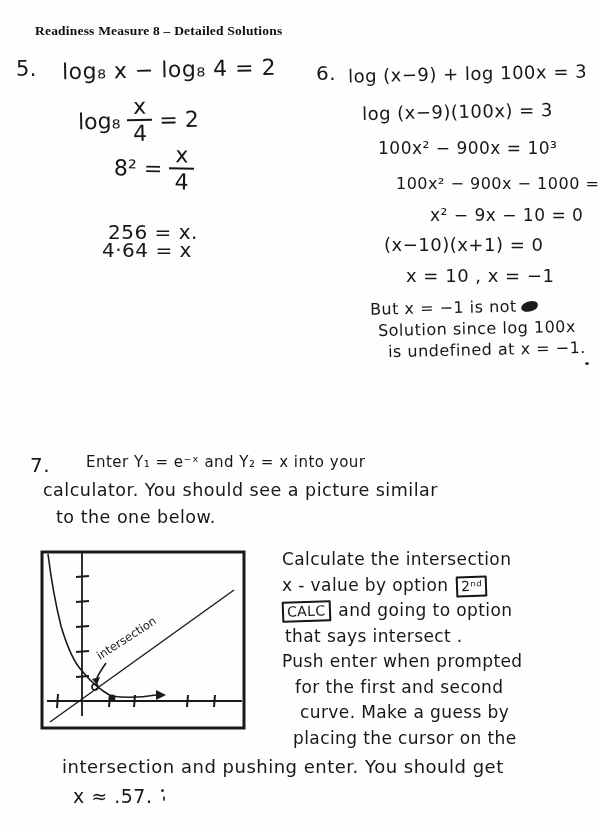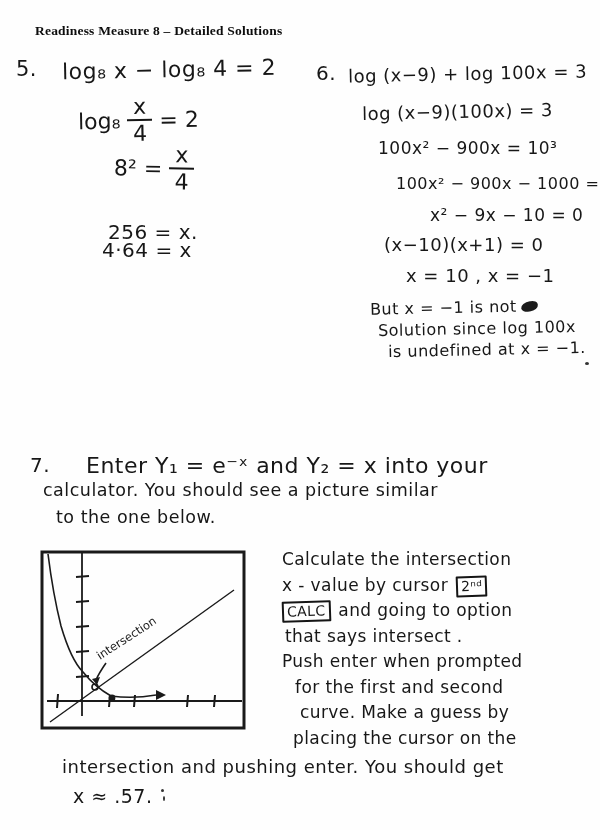--- a/index.html
+++ b/index.html
@@ -74,21 +74,21 @@
   <div class="hw" style="left:430px;top:205px;font-size:17px;">x² − 9x − 10 = 0</div>
   <div class="hw" style="left:384px;top:234px;font-size:18px;">(x−10)(x+1) = 0</div>
   <div class="hw" style="left:406px;top:265px;font-size:18px;">x = 10 , x = −1</div>
   <div class="hw tilt-l" style="left:370px;top:298px;font-size:16px;">
     <span>But x = −1 is not</span><span class="scribble"></span>
   </div>
   <div class="hw tilt-l" style="left:378px;top:319px;font-size:16px;">Solution since log 100x</div>
   <div class="hw tilt-l" style="left:388px;top:340px;font-size:16px;">is undefined at x = −1.</div>
 
   <div class="hw" style="left:30px;top:453px;font-size:20px;">7.</div>
-  <div class="hw" style="left:86px;top:453px;font-size:22px;">Enter Y₁ = e⁻ˣ and Y₂ = x  into your</div>
+  <div class="hw" style="left:86px;top:453px;font-size:15px;">Enter Y₁ = e⁻ˣ and Y₂ = x  into your</div>
   <div class="hw" style="left:43px;top:480px;font-size:17.5px;">calculator. You should see a picture similar</div>
   <div class="hw" style="left:56px;top:507px;font-size:17.5px;">to the one below.</div>
 
   <svg width="212" height="188" viewBox="0 0 212 188" style="position:absolute;left:38px;top:546px;">
     <rect x="4" y="6" width="202" height="176" fill="none" stroke="#1a1a1a" stroke-width="3"></rect>
 
     <line x1="44" y1="6" x2="44" y2="170" stroke="#1a1a1a" stroke-width="1.8"></line>
 
     <line x1="9" y1="155" x2="204" y2="155" stroke="#1a1a1a" stroke-width="2.2"></line>
 
@@ -118,21 +118,21 @@
 
     <path d="M68,117 Q61,127 58,134" fill="none" stroke="#1a1a1a" stroke-width="1.6"></path>
     <polygon points="54,133 59,139 62,131" fill="#1a1a1a"></polygon>
 
     <text x="62" y="114" font-size="11.5" fill="#1a1a1a" transform="rotate(-33 62 114)">intersection</text>
   </svg>
 
   <div class="inst">
     <div class="line" style="margin-left:4px;">Calculate the intersection</div>
     <div class="line" style="margin-left:4px;">
-      <span>x - value by cursor</span>
+      <span>x - value by option</span>
       <span class="key-box">2ⁿᵈ</span>
     </div>
     <div class="line" style="margin-left:2px;">
       <span class="key-box">CALC</span>
       <span>and going to option</span>
     </div>
     <div class="line" style="margin-left:7px;">that says  intersect .</div>
     <div class="line" style="margin-left:4px;">Push enter when prompted</div>
     <div class="line" style="margin-left:17px;">for the first and second</div>
     <div class="line" style="margin-left:22px;">curve. Make a guess by</div>

